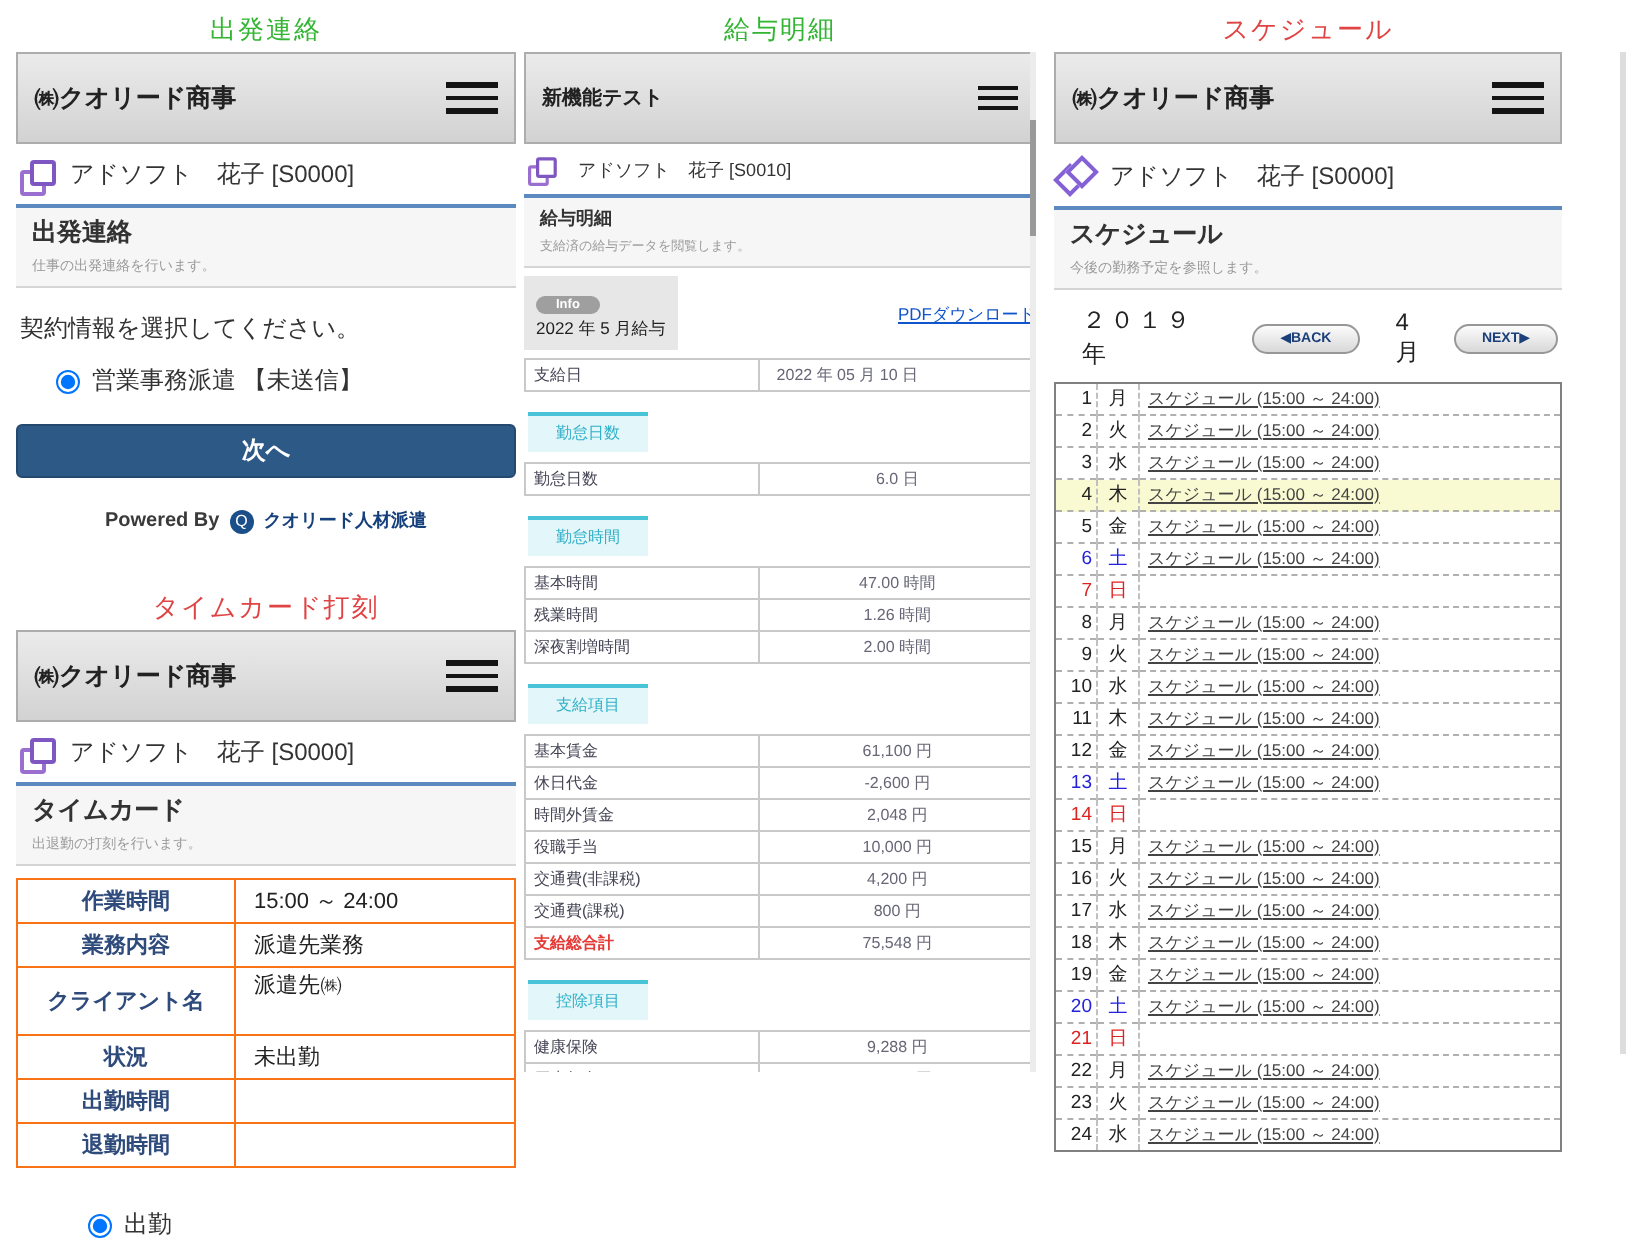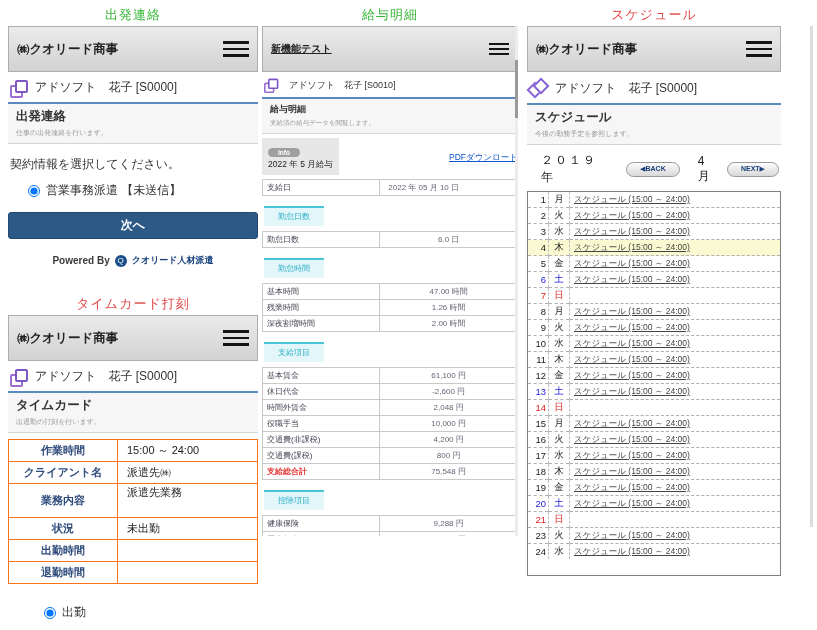--- a/index.html
+++ b/index.html
@@ -10,21 +10,21 @@
   #col2{left:262px;width:262px;}
   #col3{left:527px;width:286px;}
   .phone-label{text-align:center;font-size:13px;height:18px;line-height:18px;margin-bottom:2px;letter-spacing:1px;}
   .lbl-green{color:#33b533;}
   .lbl-red{color:#e04343;}
   
   .appbar{height:46px;background:linear-gradient(#ebebeb,#d2d2d2);border:1px solid #adadad;
     display:flex;align-items:center;justify-content:space-between;padding:0 8px;box-sizing:border-box;}
   .appbar .ttl{font-weight:bold;color:#222;}
   #col1 .ttl,#col3 .ttl{font-size:12.5px;}
-  #col2 .ttl{font-size:10px;text-decoration:underline;}
+  #col2 .ttl{font-size:10px;}
   .ham{cursor:pointer;padding:2px 0;}
   .ham span{display:block;width:26px;height:2.5px;background:#141414;margin:4px 0;}
   #col2 .ham span{width:20px;height:2px;margin:3px 0;}
   
   .userrow{display:flex;align-items:center;gap:8px;padding:7px 2px 6px;}
   #col1 .userrow,#col3 .userrow{font-size:12px;text-align:right;}
   #col2 .userrow{font-size:9px;padding:5px 2px 4px;}
   .sq-icon{position:relative;width:17px;height:16px;flex:0 0 17px;}
   .sq-icon::before,.sq-icon::after{content:"";position:absolute;width:9px;height:9px;border:2px solid #9a6fd0;border-radius:2px;}
   .sq-icon::before{left:0;top:5px;}
@@ -158,26 +158,26 @@
         <div class="sec-t">タイムカード</div>
         <div class="sec-n">出退勤の打刻を行います。</div>
       </div>
       <table class="tc-table">
           <tbody id="tc-tbody">
             <tr>
               <td class="l">作業時間</td>
               <td class="v">15:00 ～ 24:00</td>
             </tr>
             <tr>
+              <td class="l">業務内容</td>
+              <td class="v">派遣先業務</td>
+            </tr>
+            <tr>
               <td class="l">クライアント名</td>
               <td class="v">派遣先㈱</td>
-            </tr>
-            <tr>
-              <td class="l">業務内容</td>
-              <td class="v">派遣先業務</td>
             </tr>
             <tr>
               <td class="l">状況</td>
               <td class="v">未出勤</td>
             </tr>
             <tr>
               <td class="l">出勤時間</td>
               <td class="v"></td>
             </tr>
             <tr>
@@ -440,20 +440,25 @@
                 <td class="num">20</td>
                 <td class="wd">土</td>
                 <td class="ent"><span class="sched-link">スケジュール (15:00 ～ 24:00)</span></td>
               </tr>
               <tr class="sun">
                 <td class="num">21</td>
                 <td class="wd">日</td>
                 <td class="ent"></td>
               </tr>
               <tr>
+                <td class="num">22</td>
+                <td class="wd">月</td>
+                <td class="ent"><span class="sched-link">スケジュール (15:00 ～ 24:00)</span></td>
+              </tr>
+              <tr>
                 <td class="num">23</td>
                 <td class="wd">火</td>
                 <td class="ent"><span class="sched-link">スケジュール (15:00 ～ 24:00)</span></td>
               </tr>
               <tr>
                 <td class="num">24</td>
                 <td class="wd">水</td>
                 <td class="ent"><span class="sched-link">スケジュール (15:00 ～ 24:00)</span></td>
               </tr>
             </tbody>

